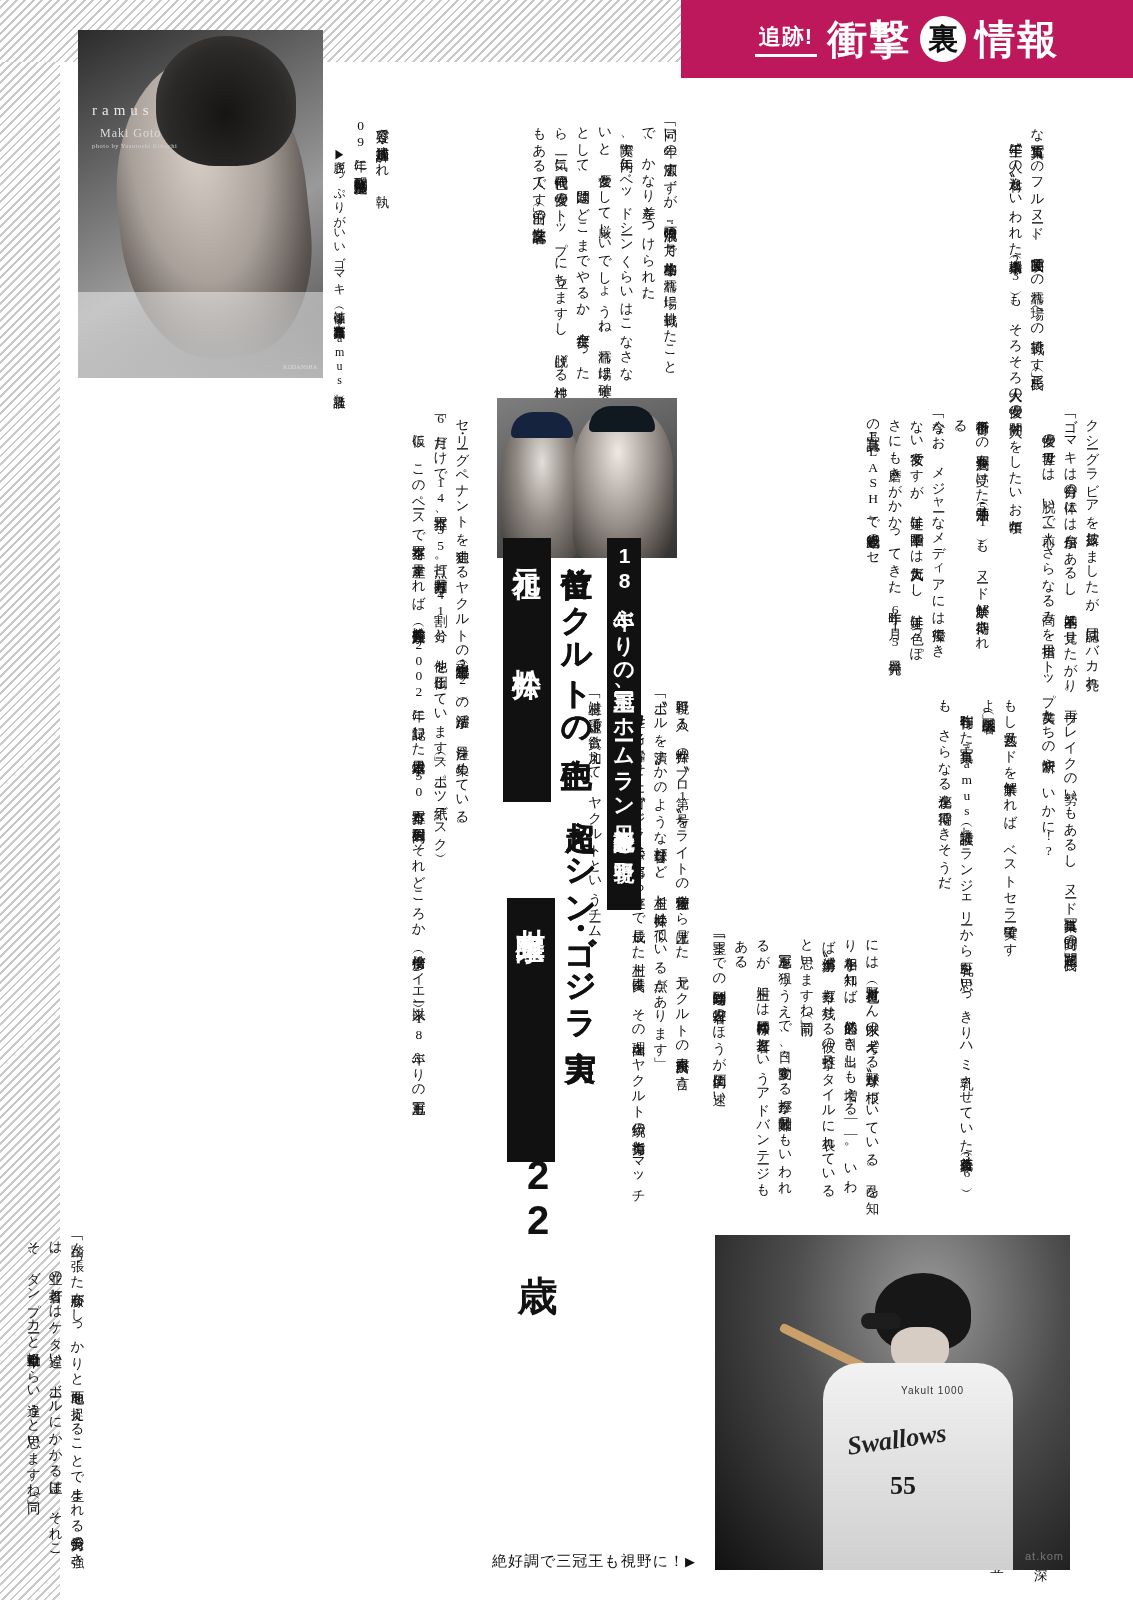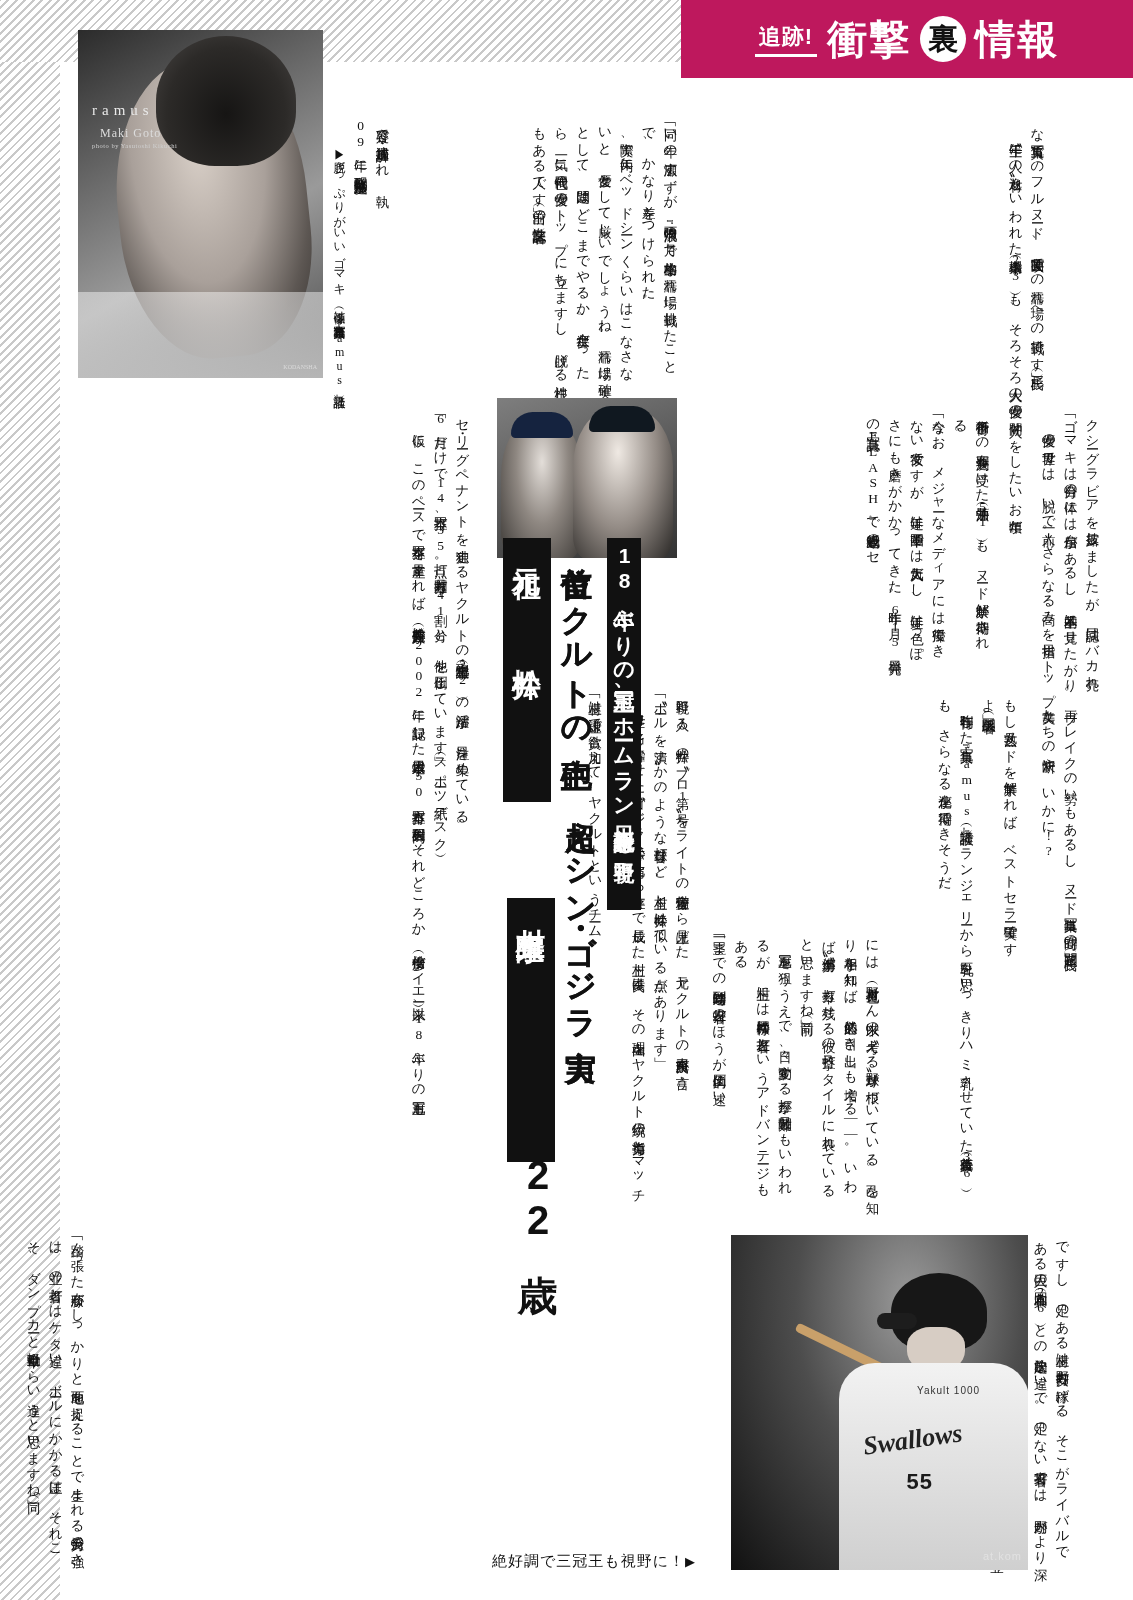--- a/index.html
+++ b/index.html
@@ -142,24 +142,23 @@
   }
   .hl-box{
     background:#111;color:#fff;padding:7px 4px;font-size:29px;letter-spacing:2px;
   }
   .hl-huge{
     color:#111;font-size:40px;letter-spacing:1px;font-weight:bold;
   }
 
   
   .player-photo{
-    position:absolute;left:715px;top:1235px;width:297px;height:335px;
+    position:absolute;left:715px;top:1235px;width:355px;height:335px;
     background:linear-gradient(160deg,#5f5f5f,#1c1c1c);
     overflow:hidden;
-    margin-left:16px;
   }
   .player-photo .bg{
     position:absolute;inset:0;
     background:radial-gradient(ellipse at 60% 20%,#9a9a9a 0%,#4d4d4d 45%,#111 100%);
   }
   .player-photo .helmet{
     position:absolute;left:160px;top:38px;width:96px;height:78px;
     background:#171717;border-radius:52% 52% 40% 40%;
   }
   .player-photo .helmet:after{
@@ -173,22 +172,22 @@
     position:absolute;left:108px;top:128px;width:190px;height:210px;
     background:linear-gradient(180deg,#f2f2f2,#cfcfcf);
     border-radius:36px 36px 0 0;
   }
   .player-photo .team{
     position:absolute;left:132px;top:190px;
     font-family:"Liberation Serif",serif;font-style:italic;font-weight:bold;
     font-size:26px;color:#222;transform:rotate(-8deg);
   }
   .player-photo .num{
-    position:absolute;left:175px;top:236px;font-family:Liberation Mono, monospace;
-    font-weight:bold;font-size:22px;color:#1b1b1b;
+    position:absolute;left:175px;top:236px;font-family:Liberation Serif, serif;
+    font-weight:bold;font-size:26px;color:#1b1b1b;
   }
   .player-photo .chest{
     position:absolute;left:186px;top:150px;font-family:"Liberation Sans",sans-serif;
     font-size:10px;color:#333;letter-spacing:1px;
   }
   .player-photo .bat{
     position:absolute;left:58px;top:120px;width:150px;height:9px;background:#c9a06a;
     transform:rotate(26deg);border-radius:4px;
   }
   .player-photo .wm{

